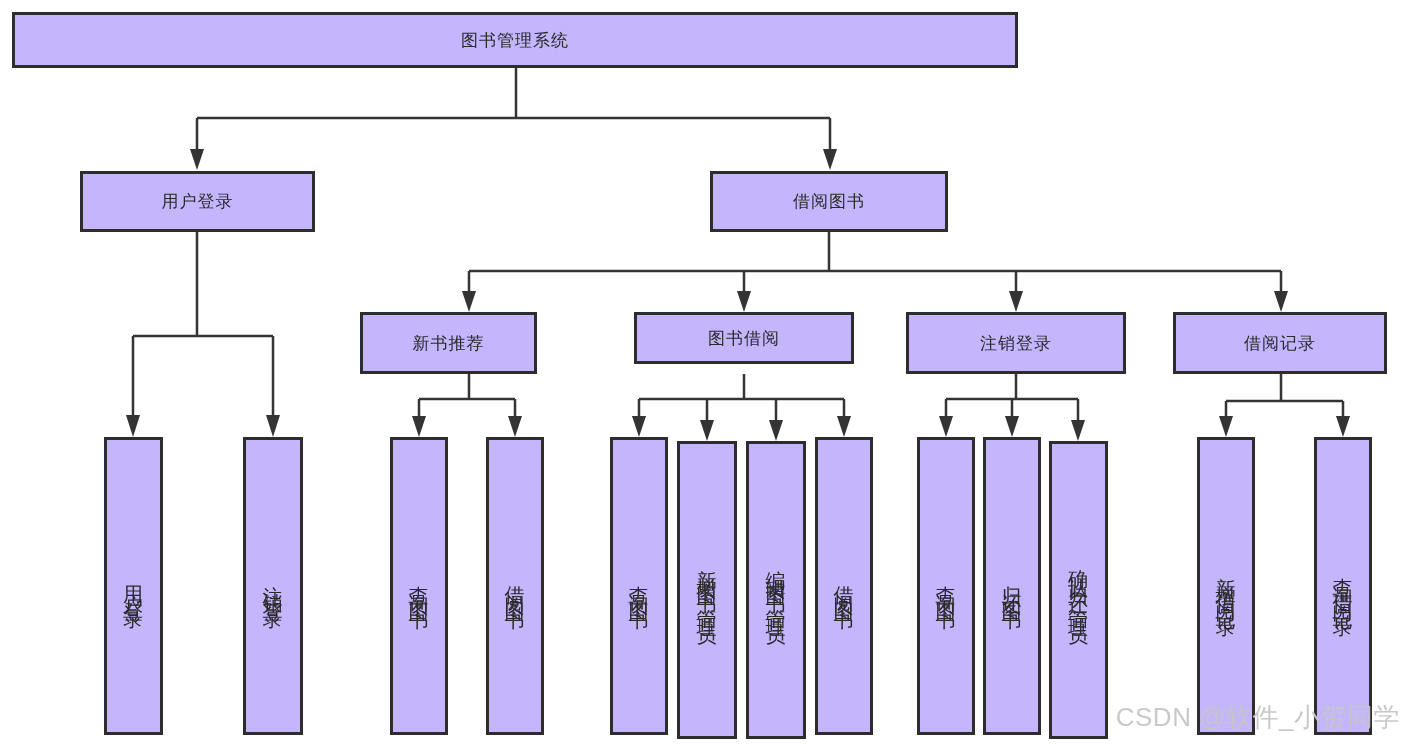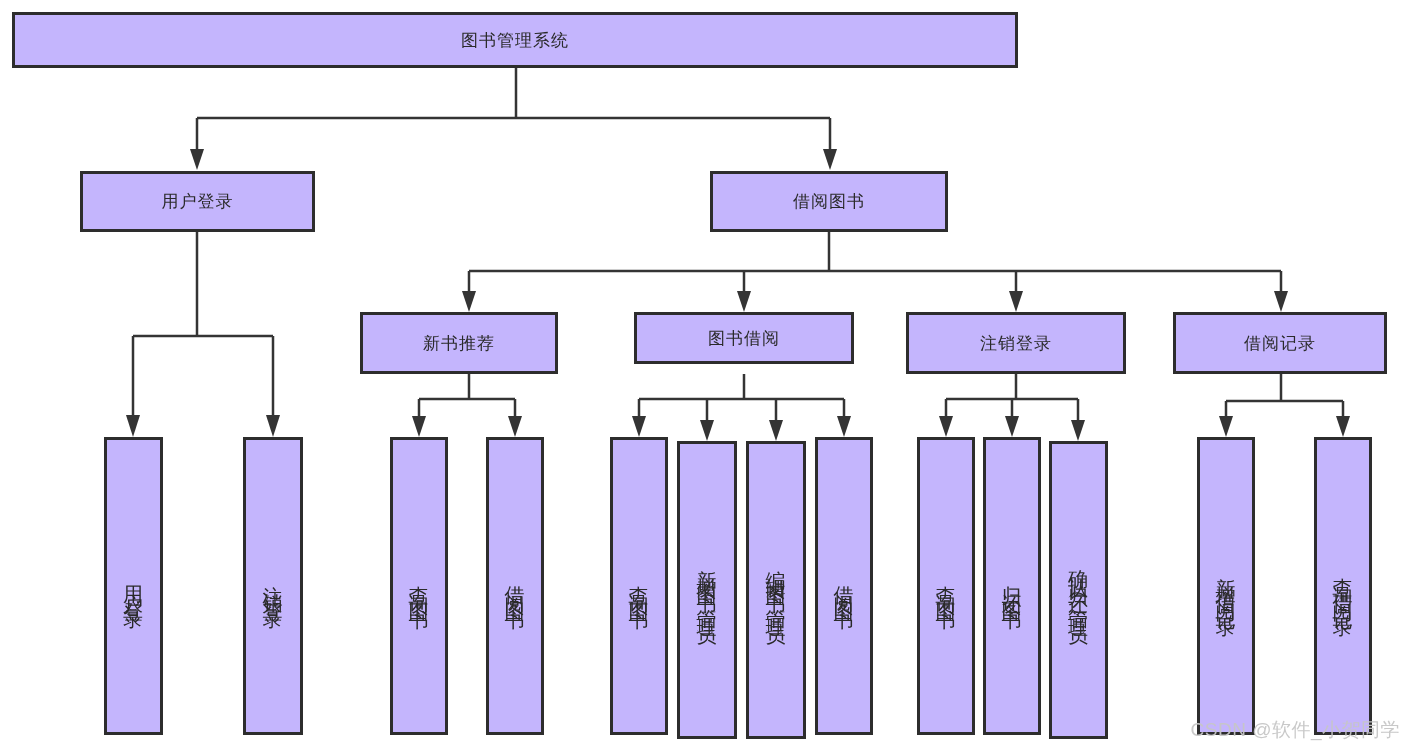--- a/index.html
+++ b/index.html
@@ -42,22 +42,22 @@
     left: 0; top: 0;
     width: 1405px; height: 747px;
     z-index: 1;
     pointer-events: none;
   }
   #connectors path { stroke: #343434; stroke-width: 2.5; fill: none; }
   #connectors polygon { fill: #343434; stroke: none; }
   #watermark {
     position: absolute;
     right: 5px;
-    bottom: 4px;
-    font-size: 19px;
+    bottom: 12px;
+    font-size: 26px;
     letter-spacing: 0.5px;
     color: rgba(198,198,198,0.95);
     z-index: 6;
     white-space: nowrap;
   }
 </style>
 </head>
 <body>
 
 <div id="canvas">
@@ -109,21 +109,21 @@
     <span class="hlabel">图书管理系统</span>
   </div>
 
   <div class="node" style="left:80px; top:171px; width:235px; height:61px;">
     <span class="hlabel">用户登录</span>
   </div>
   <div class="node" style="left:710px; top:171px; width:238px; height:61px;">
     <span class="hlabel">借阅图书</span>
   </div>
 
-  <div class="node" style="left:360px; top:312px; width:198px; height:62px;justify-content:center;">
+  <div class="node" style="left:360px; top:312px; width:177px; height:62px;justify-content:center;">
     <span class="hlabel">新书推荐</span>
   </div>
   <div class="node" style="left:634px; top:312px; width:220px; height:52px;">
     <span class="hlabel">图书借阅</span>
   </div>
   <div class="node" style="left:906px; top:312px; width:220px; height:62px;">
     <span class="hlabel">注销登录</span>
   </div>
   <div class="node" style="left:1173px; top:312px; width:214px; height:62px;">
     <span class="hlabel">借阅记录</span>

